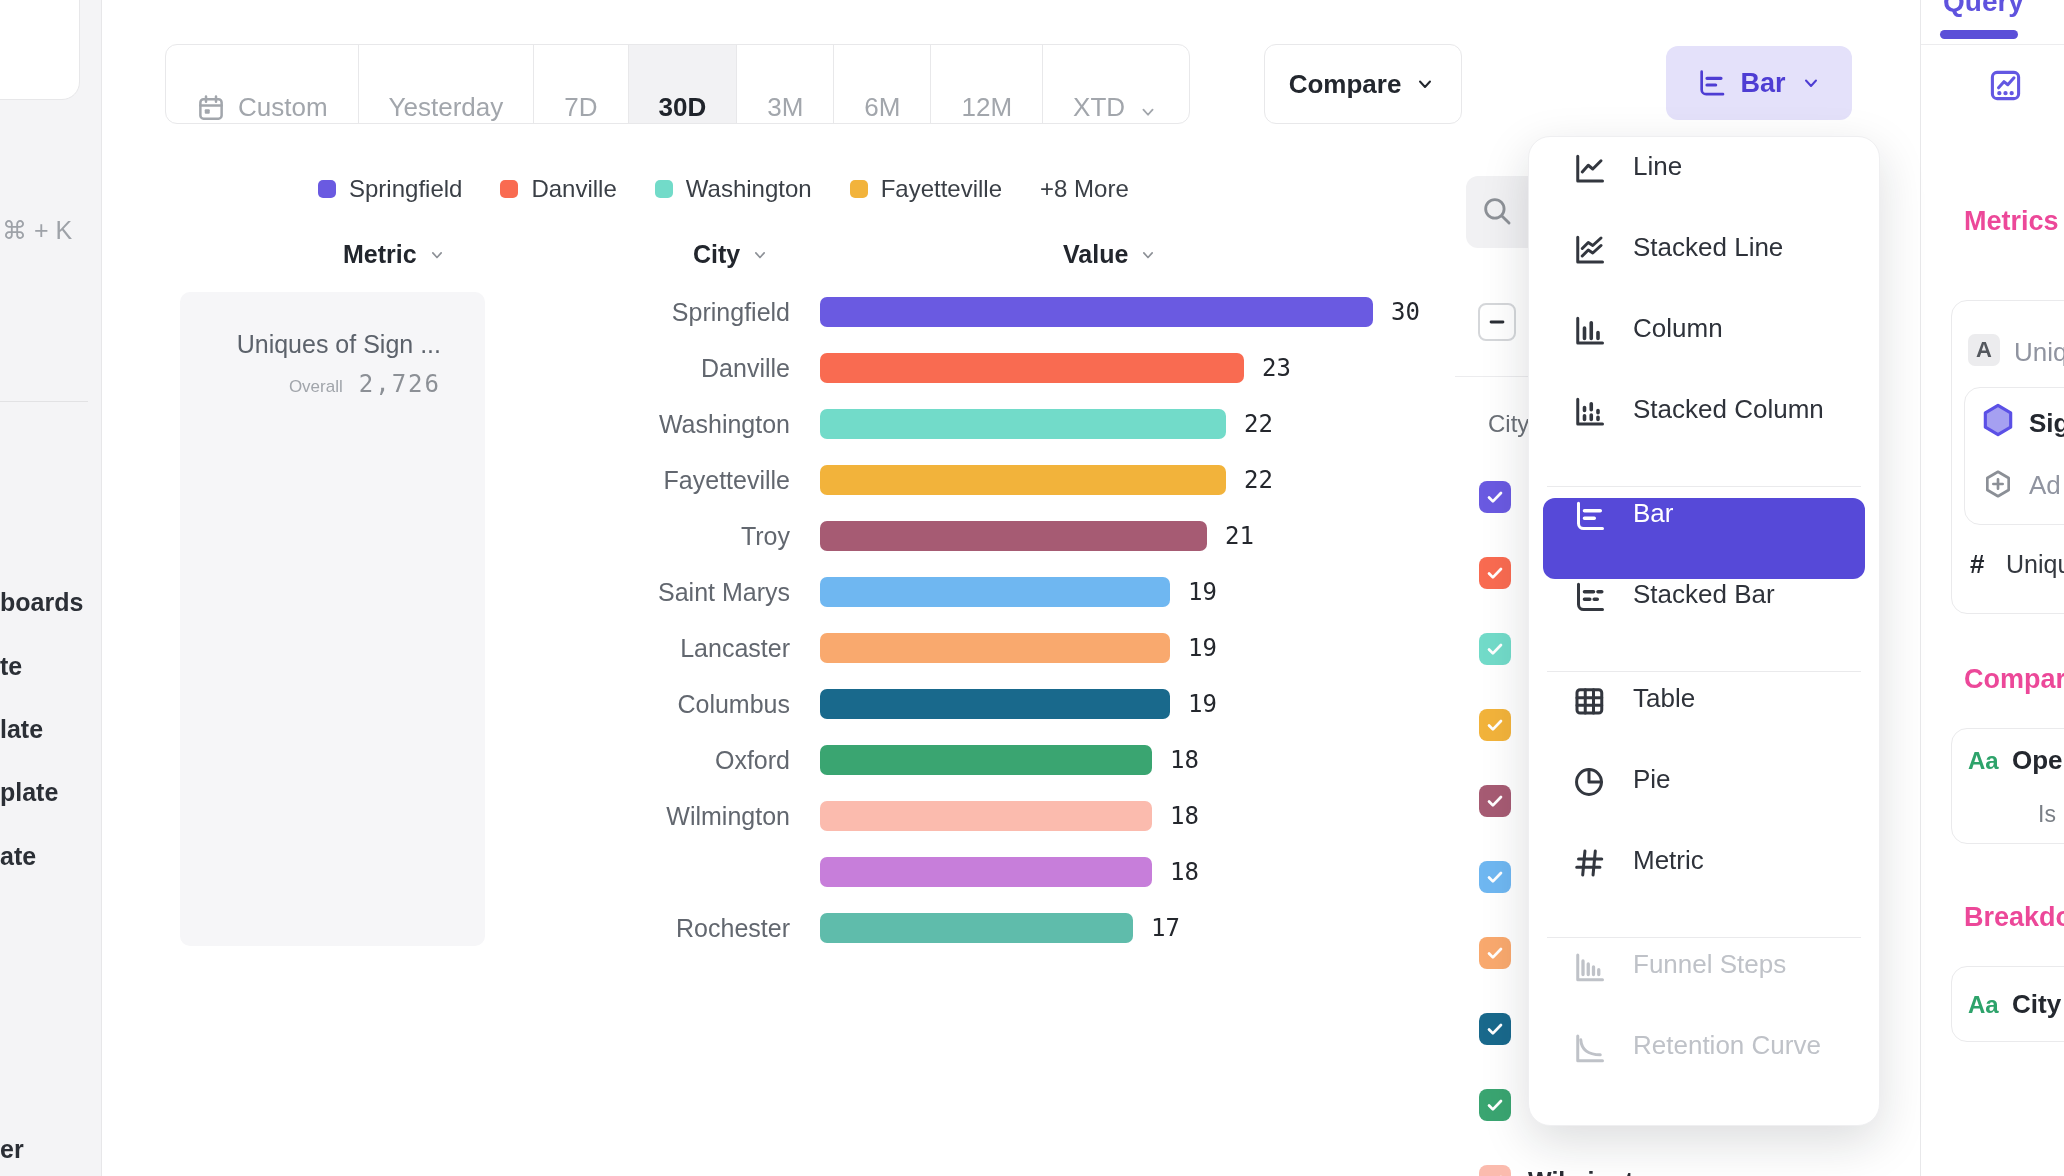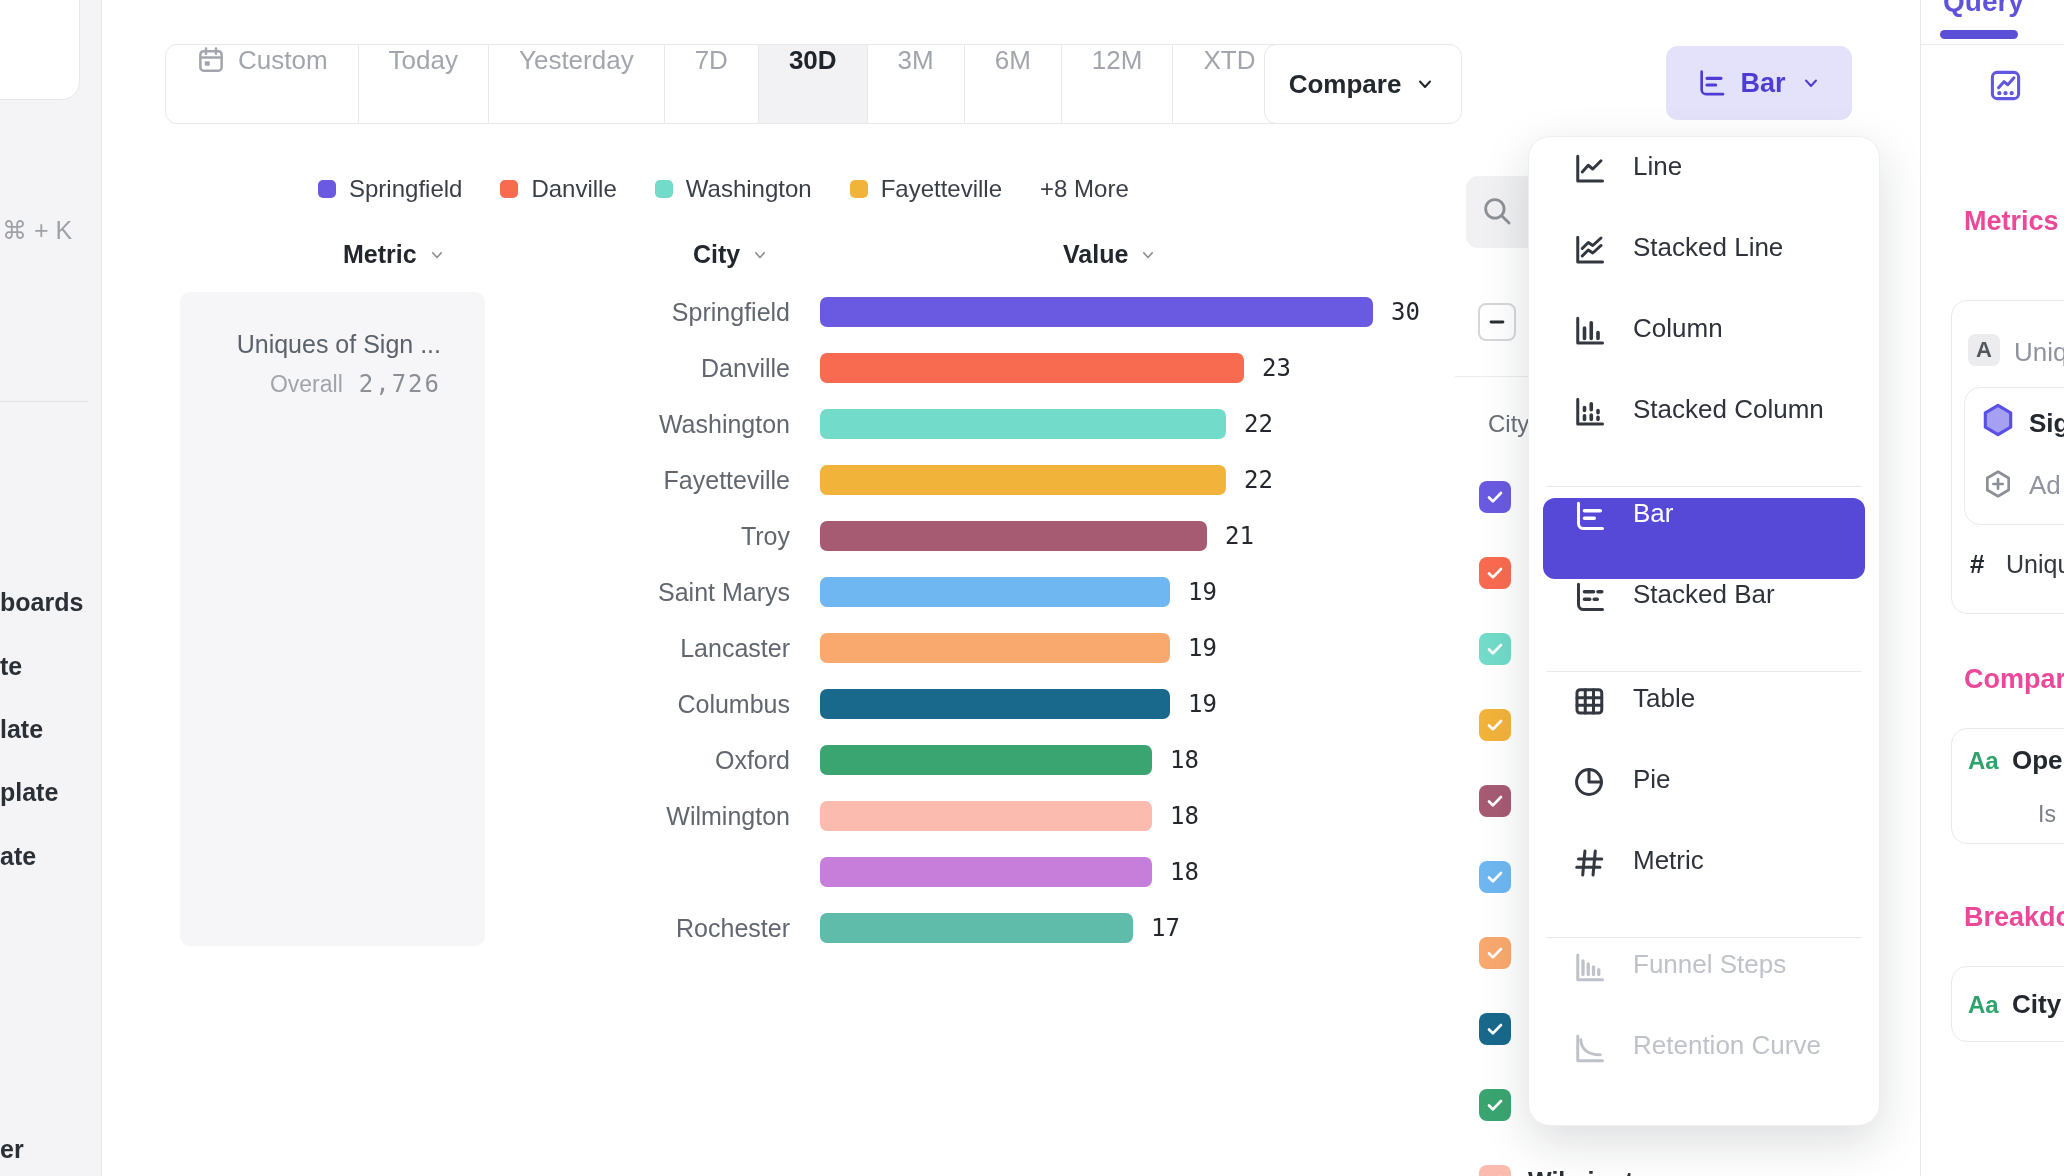--- a/index.html
+++ b/index.html
@@ -10,41 +10,41 @@
   
   .sb{position:absolute;left:0;top:0;bottom:0;width:101px;background:#F4F4F6;border-right:1.5px solid #E7E7E9;}
   .sb-card{position:absolute;left:-18px;top:-20px;width:96px;height:118px;background:#fff;border:1.5px solid #E7E7E9;border-radius:18px;}
   .sb-k{position:absolute;left:2px;top:216px;font-size:25px;color:#9EA2A8;white-space:nowrap;}
   .sb-div{position:absolute;left:0;top:401px;width:88px;border-top:1.5px solid #E2E2E4;}
   .sb-item{position:absolute;left:0;font-size:25px;font-weight:bold;color:#2B2F36;white-space:nowrap;}
 
   
   .ranges{position:absolute;left:165px;top:44px;height:78px;display:flex;align-items:stretch;
           border:1.5px solid #E8E8EA;border-radius:12px;overflow:hidden;background:#fff;}
-  .rbtn{display:flex;align-items:flex-start;justify-content:center;gap:12px;padding:0 30px;
+  .rbtn{display:flex;align-items:flex-end;justify-content:center;gap:12px;padding:0 30px;
         font-size:26px;color:#A2A6AC;border-right:1.5px solid #E8E8EA;white-space:nowrap;cursor:pointer;}
   .rbtn:last-child{border-right:none;}
   .rbtn.sel{background:#F2F2F4;color:#20242B;font-weight:bold;}
   .pill{display:flex;align-items:center;justify-content:center;gap:12px;border:1.5px solid #E8E8EA;
         border-radius:12px;background:#fff;font-size:26px;font-weight:bold;color:#23272E;cursor:pointer;}
   .bar-btn{position:absolute;left:1666px;top:46px;width:186px;height:74px;background:#E4E1FA;border-radius:12px;
            display:flex;align-items:center;justify-content:center;gap:13px;color:#4E3DD3;font-size:27px;font-weight:bold;cursor:pointer;}
 
   
   .legend{position:absolute;left:318px;top:171px;height:36px;display:flex;align-items:center;gap:38px;}
   .litem{display:flex;align-items:center;gap:13px;font-size:24px;color:#3A3F46;cursor:pointer;}
   .lsw{width:18px;height:18px;border-radius:5px;}
   .lmore{font-size:24px;color:#3A3F46;cursor:pointer;}
   .hdr{position:absolute;top:240px;display:flex;align-items:center;gap:10px;font-size:25px;font-weight:bold;color:#22262D;cursor:pointer;}
 
   
   .mcard{position:absolute;left:180px;top:292px;width:305px;height:654px;background:#F6F6F8;border-radius:10px;}
   .mtitle{position:absolute;right:44px;top:38px;font-size:25px;color:#5C626B;white-space:nowrap;}
   .mrow{position:absolute;right:44px;top:78px;display:flex;align-items:baseline;gap:16px;}
-  .moverall{font-size:23px;color:#A1A5AB;}
+  .moverall{font-size:17px;color:#A1A5AB;}
   .mvalue{font-family:"DejaVu Sans Mono",monospace;font-size:24px;color:#8C9096;letter-spacing:2px;}
 
   
   .chart{position:absolute;left:0;top:284px;width:1920px;height:672px;}
   .crow{position:absolute;left:0;width:100%;height:56px;}
   .clabel{position:absolute;left:0;width:790px;text-align:right;font-size:25px;color:#62676F;line-height:56px;white-space:nowrap;}
   .cbar{position:absolute;left:820px;top:13px;height:30px;border-radius:7px;cursor:pointer;}
   .cval{position:absolute;font-family:"DejaVu Sans Mono",monospace;font-size:24px;color:#24272D;line-height:56px;}
 
   
@@ -100,23 +100,20 @@
   </div>
 
   <div class="ranges" id="ranges">
       <div class="rbtn">
         <svg viewBox="0 0 24 24" width="30" height="30" fill="none" stroke="currentColor" stroke-width="2" stroke-linecap="round" stroke-linejoin="round">
           <rect x="3.5" y="5" width="17" height="15.5" rx="2.5"></rect>
           <path d="M3.5 10h17M8 2.8v4.2M16 2.8v4.2"></path>
           <rect x="7" y="13" width="4" height="3.6" rx="0.8" fill="currentColor" stroke="none"></rect>
         </svg>
         <span>Custom</span>
-      </div>
-      <div class="rbtn">
-        <span>Today</span>
       </div>
       <div class="rbtn">
         <span>Yesterday</span>
       </div>
       <div class="rbtn">
         <span>7D</span>
       </div>
       <div class="rbtn sel">
         <span>30D</span>
       </div>

